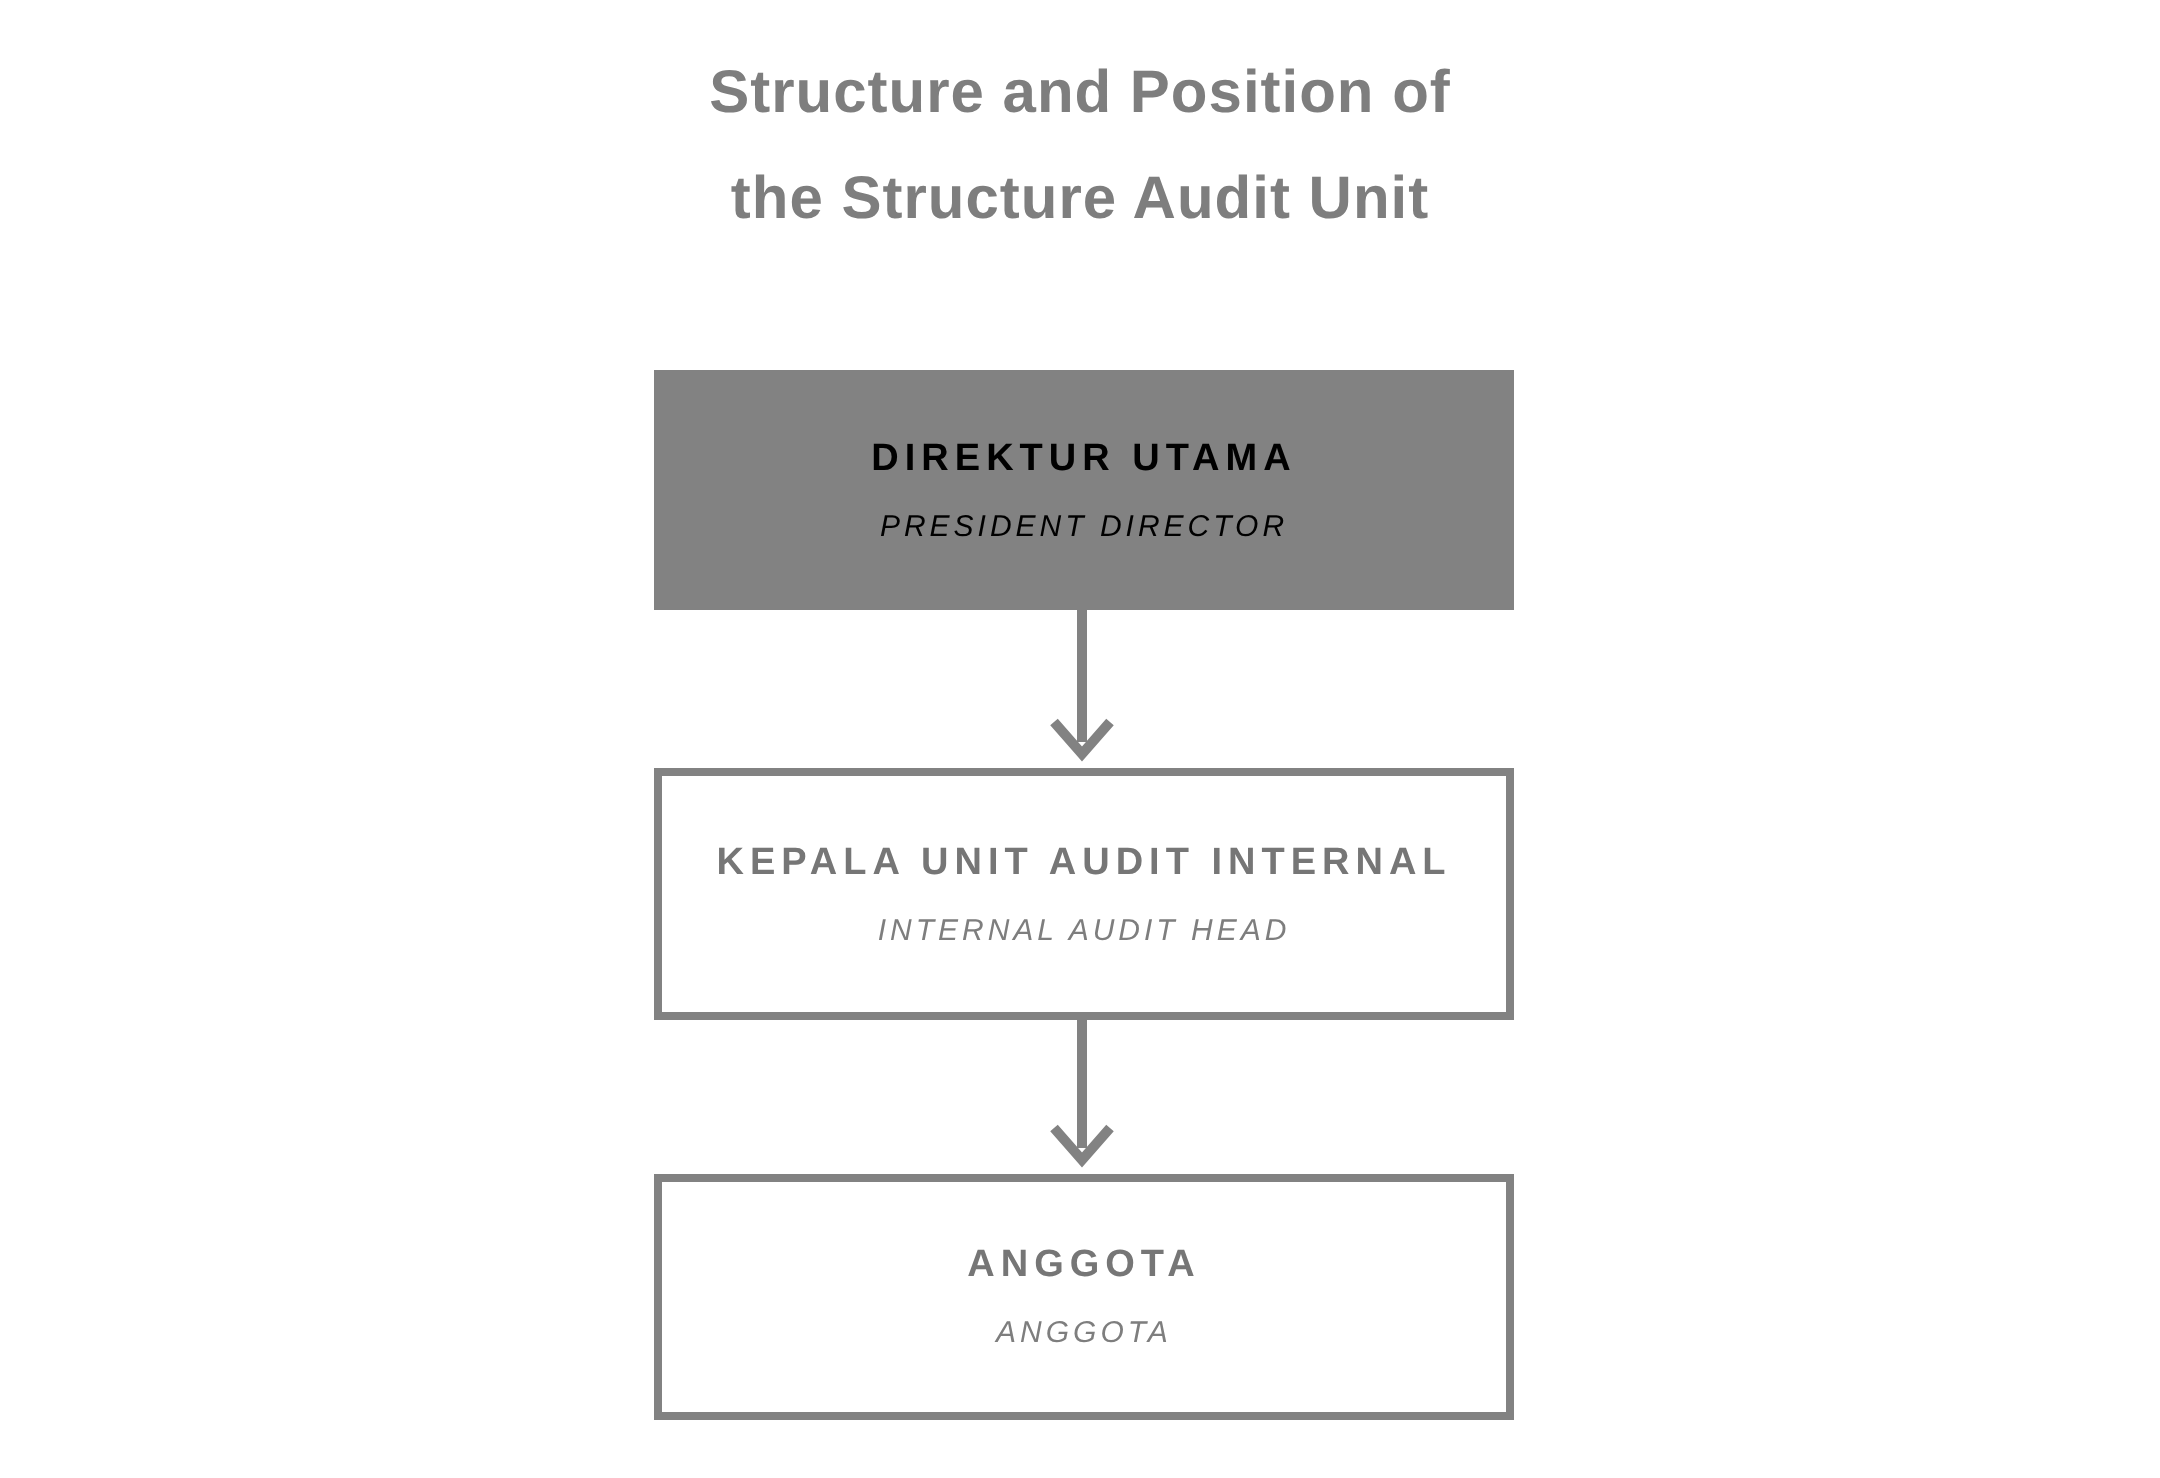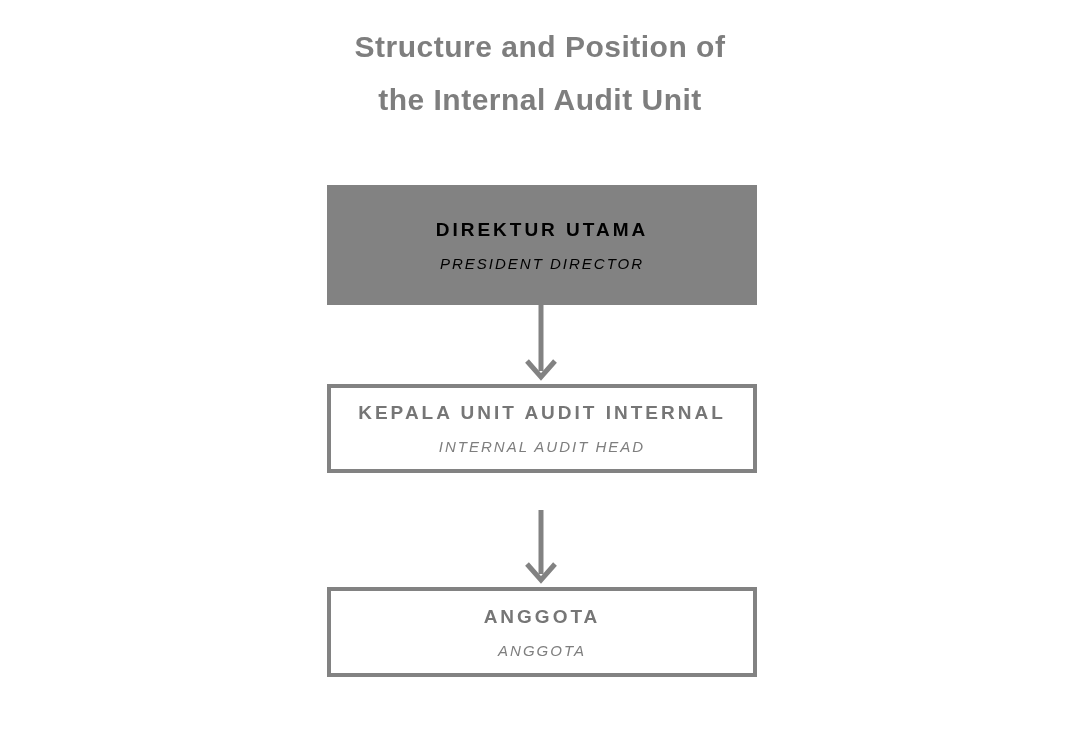--- a/index.html
+++ b/index.html
@@ -54,39 +54,39 @@
     white-space: nowrap;
   }
   .node-sublabel {
     font-size: 15px;
     font-style: italic;
     letter-spacing: 2px;
     white-space: nowrap;
   }
   .node-outlined .node-sublabel { color: #7e7e7e; }
   #node-1 { top: 185px; height: 120px; }
-  #node-2 { top: 384px; height: 89px; }
-  #node-3 { top: 587px; height: 90px; }
+  #node-2 { top: 384px; height: 126px; }
+  #node-3 { top: 587px; height: 123px; }
   .arrow {
     position: absolute;
     left: 523px;
     width: 36px;
   }
   #arrow-1 { top: 305px; height: 79px; }
   #arrow-2 { top: 510px; height: 77px; }
   .arrow svg { display: block; width: 36px; height: 100%; }
 </style>
 </head>
 <body>
 
 <div class="canvas">
 
   <div class="title">
     <div>Structure and Position of</div>
-    <div>the Internal Audit Unit</div>
+    <div>the Structure Audit Unit</div>
   </div>
 
   <div class="node node-filled" id="node-1">
     <div class="node-label">DIREKTUR UTAMA</div>
     <div class="node-sublabel">PRESIDENT DIRECTOR</div>
   </div>
 
   <div class="arrow" id="arrow-1">
     <svg viewBox="0 0 36 79" preserveAspectRatio="none">
       <line x1="18" y1="0" x2="18" y2="66" stroke="#828282" stroke-width="5"></line>

